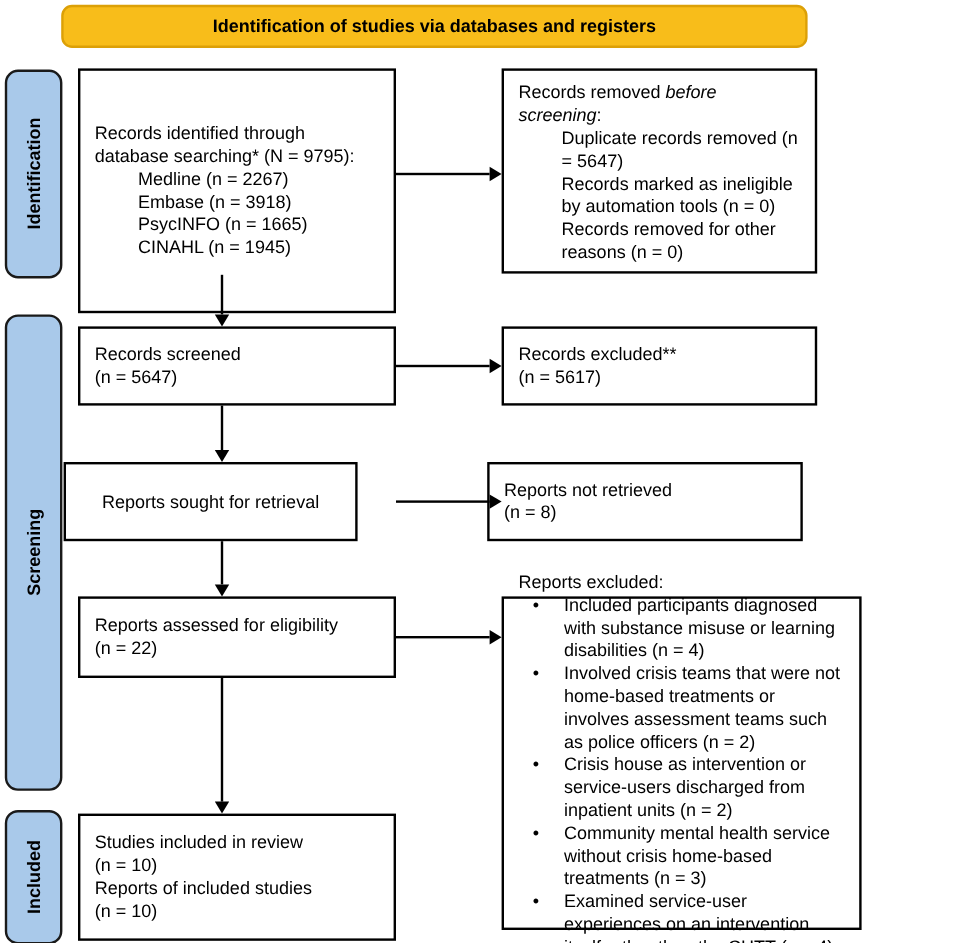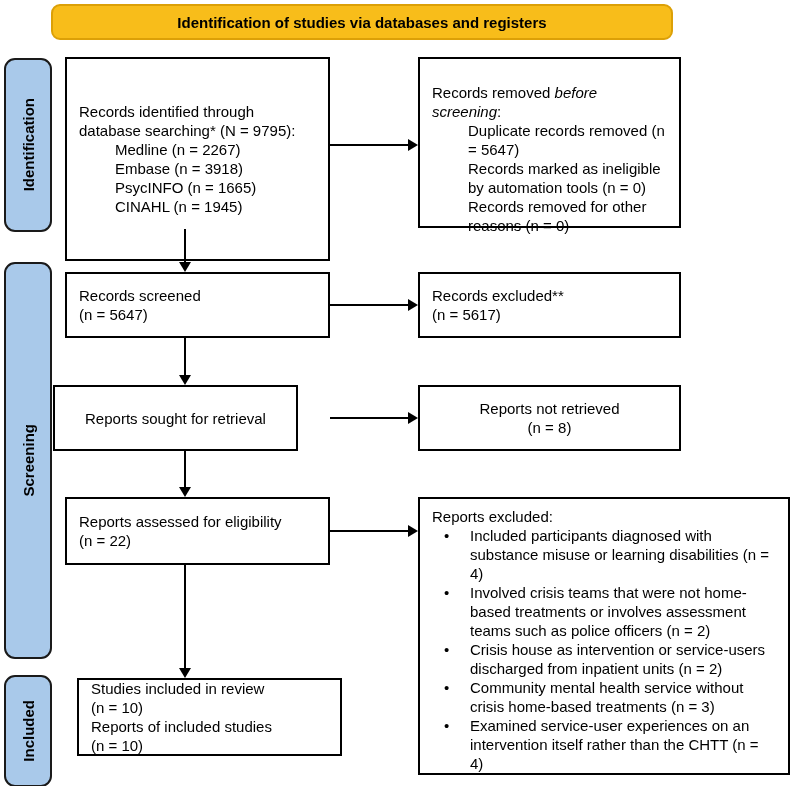--- a/index.html
+++ b/index.html
@@ -57,26 +57,26 @@
     padding: 6px 12px;
     display: flex; flex-direction: column; justify-content: center;
   }
   .box.top-align { justify-content: flex-start; }
   .indent { margin-left: 36px; }
 
   #box-records-identified   { left: 65px;  top: 57px;  width: 265px; height: 204px; }
   #box-records-screened     { left: 65px;  top: 272px; width: 265px; height: 66px; }
   #box-reports-sought       { left: 53px;  top: 385px; width: 245px; height: 66px; align-items: center; }
   #box-reports-assessed     { left: 65px;  top: 497px; width: 265px; height: 68px; }
-  #box-studies-included     { left: 65px;  top: 678px; width: 265px; height: 78px; margin-left: 12px; }
-
-  #box-records-removed      { left: 418px; top: 57px;  width: 263px; height: 171px; padding-top: 24px; }
+  #box-studies-included     { left: 65px;  top: 678px; width: 265px; height: 106px; }
+
+  #box-records-removed      { left: 418px; top: 57px;  width: 263px; height: 171px; padding-top: 9px; }
   #box-records-excluded     { left: 418px; top: 272px; width: 263px; height: 66px; }
-  #box-reports-not-retrieved{ left: 418px; top: 385px; width: 263px; height: 66px; align-items: center; }
-  #box-reports-excluded     { left: 418px; top: 497px; width: 372px; height: 278px; padding-top: 8px; }
+  #box-reports-not-retrieved{ left: 406px; top: 385px; width: 263px; height: 66px; }
+  #box-reports-excluded     { left: 418px; top: 497px; width: 300px; height: 278px; padding-top: 8px; justify-content: center; }
 
   
   .bullets { margin: 0; }
   .bullet-row { display: flex; }
   .bullet-mark { width: 38px; flex: 0 0 38px; text-align: left; padding-left: 12px; box-sizing: border-box; }
   .bullet-text { flex: 1; }
 
   
   .arrow-v {
     position: absolute;

